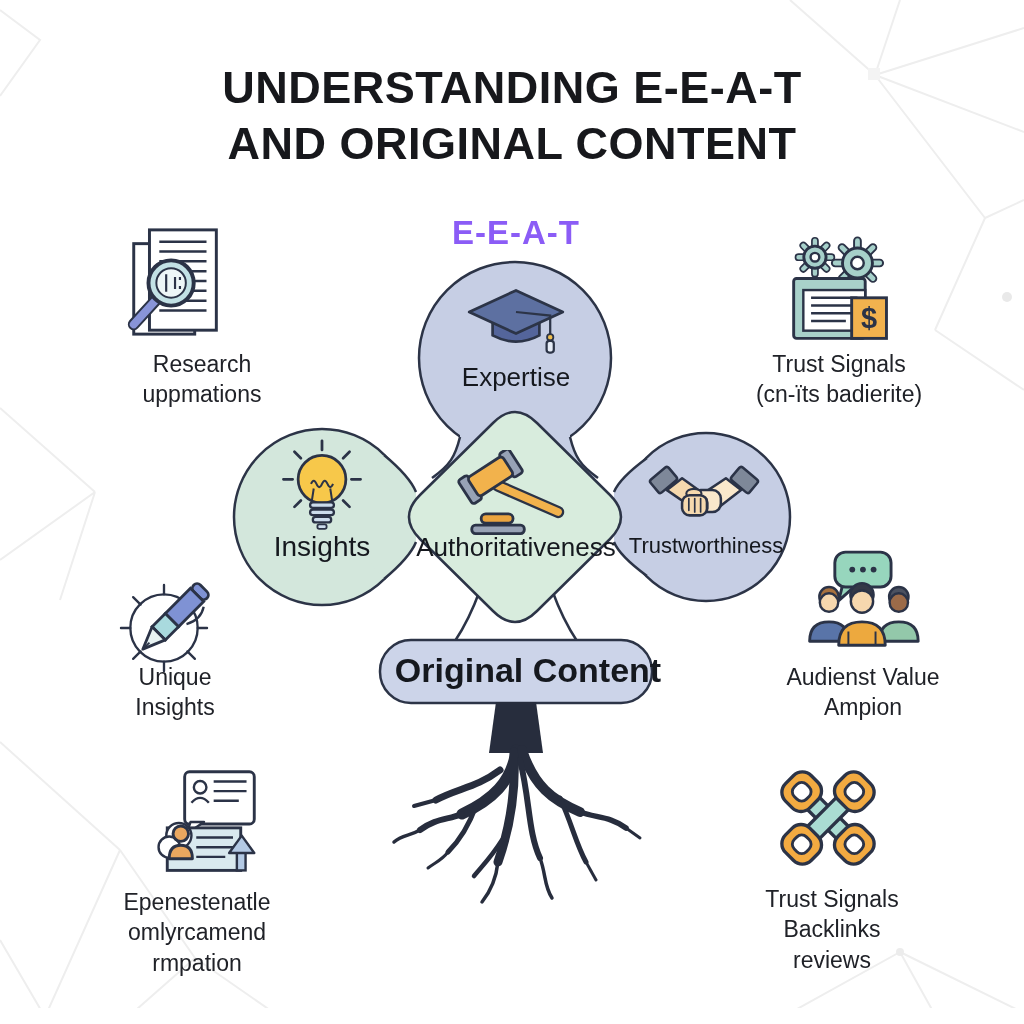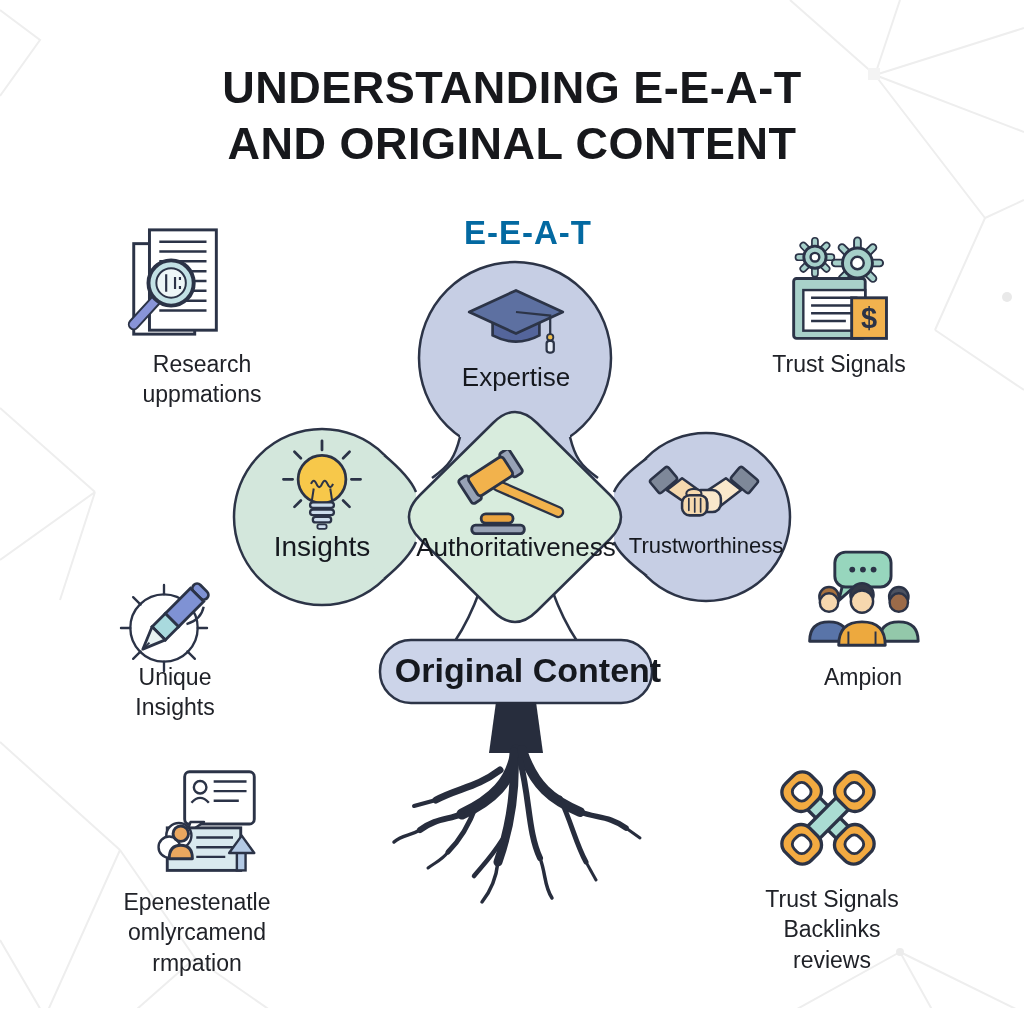--- a/index.html
+++ b/index.html
@@ -3,21 +3,21 @@
 <meta charset="utf-8">
 <style>
   html,body{margin:0;padding:0;background:#ffffff;}
   .canvas{position:relative;width:1024px;height:1008px;background:#ffffff;overflow:hidden;
           font-family:"Liberation Sans",sans-serif;color:#1b1d24;text-decoration:underline;}
   svg{display:block;}
   .bg-svg{position:absolute;left:0;top:0;}
   .title{position:absolute;left:0;right:0;top:60px;text-align:center;
          font-size:45px;line-height:1.24;font-weight:800;color:#17181c;letter-spacing:.5px;}
   .eeat-heading{position:absolute;left:516px;top:214px;transform:translateX(-50%);
-         font-size:33px;font-weight:800;letter-spacing:1px;color:#0369a1;white-space:nowrap;margin-left:12px;}
+         font-size:33px;font-weight:800;letter-spacing:1px;color:#8b5cf6;white-space:nowrap;}
   .node-label{position:absolute;transform:translateX(-50%);white-space:nowrap;
          color:#15181e;font-size:26px;}
   .node-label.big{font-size:34px;font-weight:700;}
   .side-label{position:absolute;transform:translateX(-50%);text-align:center;
          color:#202228;font-size:23px;line-height:1.32;white-space:nowrap;}
   .icon{position:absolute;}
 </style>
 </head>
 <body>
 
@@ -248,22 +248,24 @@
     <div>Unique</div>
     <div>Insights</div>
   </div>
   <div class="side-label" style="left:197px;top:887px;">
     <div>Epenestenatle</div>
     <div>omlyrcamend</div>
     <div>rmpation</div>
   </div>
   <div class="side-label" style="left:839px;top:349px;">
     <div>Trust Signals</div>
+    <div>(cn-ïts badierite)</div>
   </div>
   <div class="side-label" style="left:863px;top:662px;">
+    <div>Audienst Value</div>
     <div>Ampion</div>
   </div>
   <div class="side-label" style="left:832px;top:884px;">
     <div>Trust Signals</div>
     <div>Backlinks</div>
     <div>reviews</div>
   </div>
 
 </div>
 

